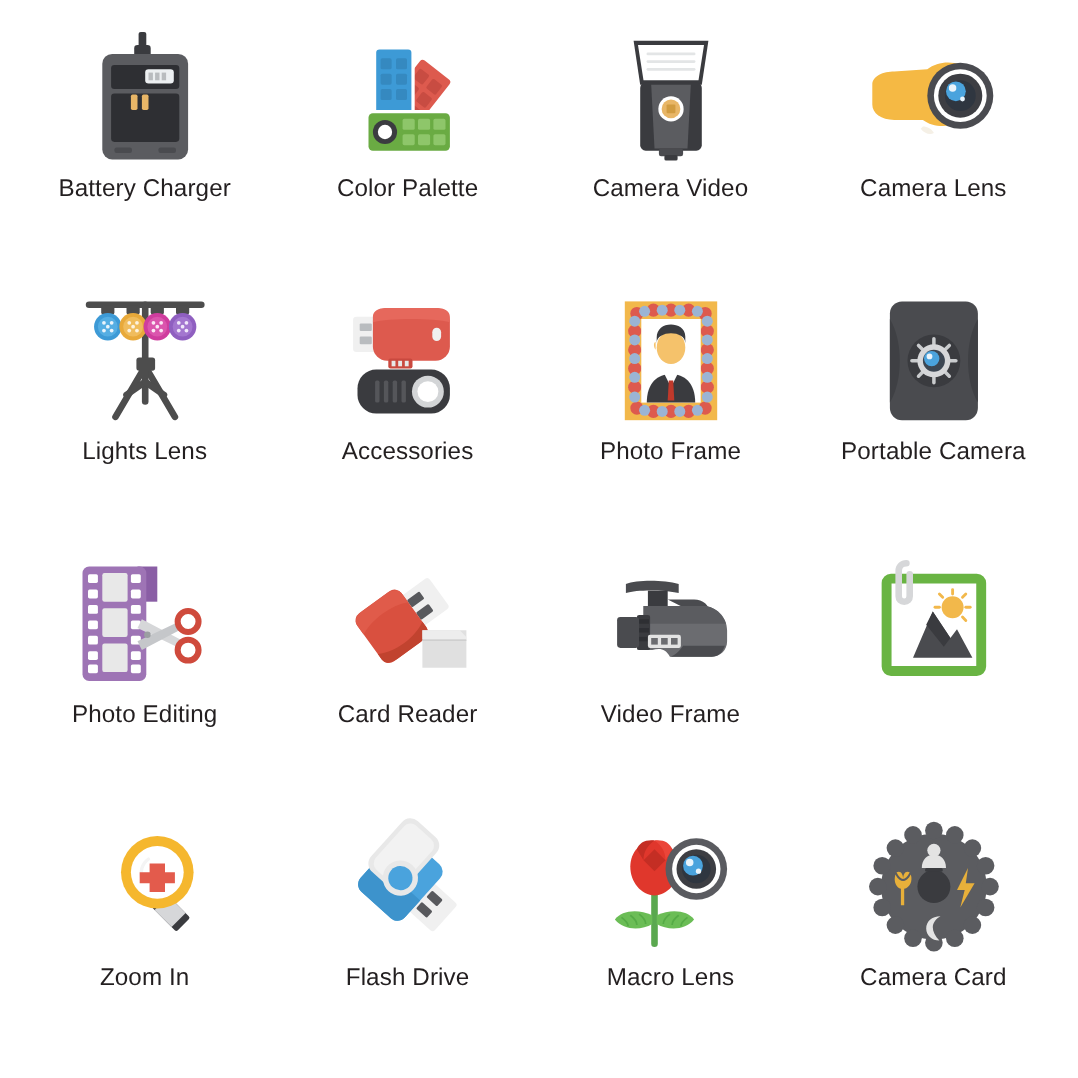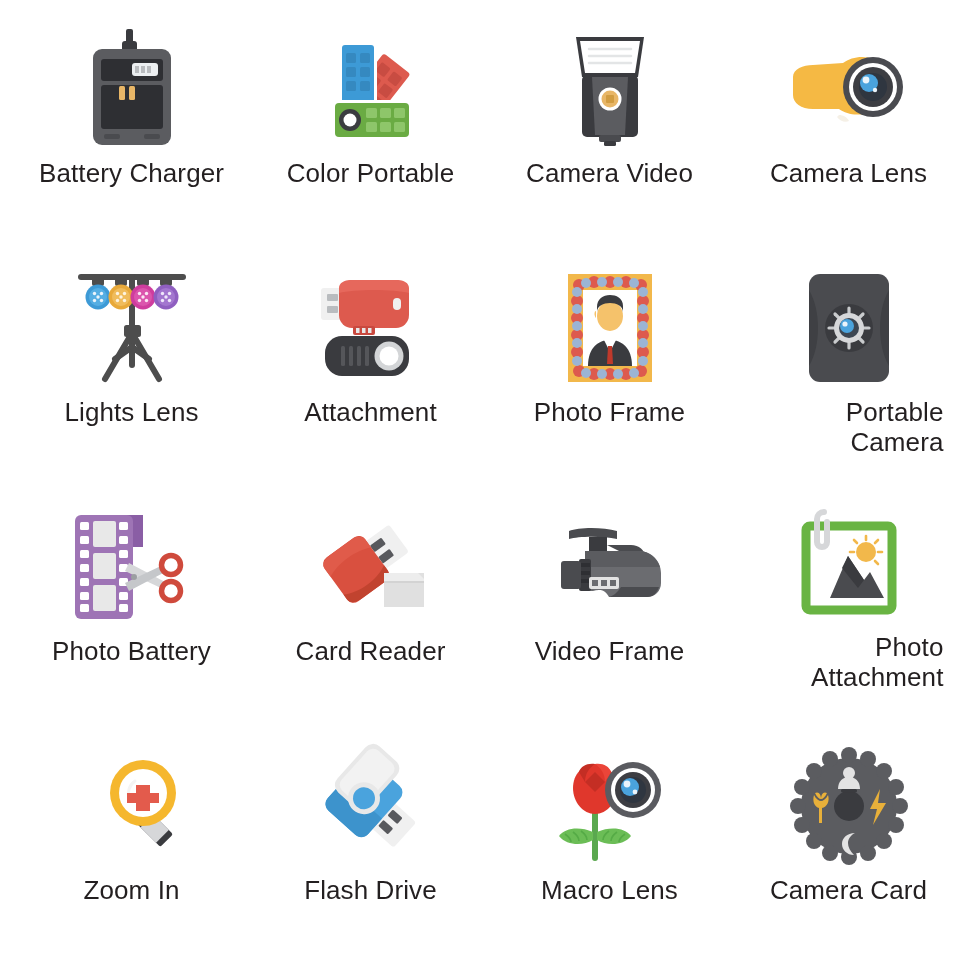--- a/index.html
+++ b/index.html
@@ -32,23 +32,23 @@
   .art {
     width: 140px;
     height: 126px;
     display: flex;
     align-items: center;
     justify-content: center;
   }
   .art svg { display: block; overflow: visible; }
   .label {
     margin-top: 6px;
-    font-size: 26px;
+    font-size: 22px;
     color: #231f20;
-    text-align: right;
+    text-align: left;
     line-height: 1.16;
     letter-spacing: .1px;
     max-width: 190px;
     font-weight: 400;
   }
   .cell.two-line .label { margin-top: 2px; }
 </style>
 </head>
 <body>
 
@@ -109,21 +109,21 @@
         <g fill="#8ec66a">
           <rect x="54" y="78" width="11" height="10" rx="1.5"></rect>
           <rect x="68" y="78" width="11" height="10" rx="1.5"></rect>
           <rect x="82" y="78" width="11" height="10" rx="1.5"></rect>
           <rect x="54" y="92" width="11" height="10" rx="1.5"></rect>
           <rect x="68" y="92" width="11" height="10" rx="1.5"></rect>
           <rect x="82" y="92" width="11" height="10" rx="1.5"></rect>
         </g>
       </svg>
     </div>
-    <div class="label">Color Portable</div>
+    <div class="label">Color Palette</div>
   </div>
 
   <div class="cell">
     <div class="art">
       <svg width="104" height="120" viewBox="0 0 104 120">
         <path d="M18 8 L86 8 L80 48 L24 48 Z" fill="#3a3b3f"></path>
         <path d="M22 12 L82 12 L77 44 L27 44 Z" fill="#ffffff"></path>
         <g stroke="#e3e5e6" stroke-width="2.5" stroke-linecap="round">
           <line x1="31" y1="20" x2="73" y2="20"></line>
           <line x1="31" y1="27" x2="73" y2="27"></line>
@@ -247,21 +247,21 @@
           <circle cx="80" cy="86" r="9.5" fill="#ffffff"></circle>
           <g fill="#55565a">
               <rect x="32" y="76" width="4" height="20" rx="1.5"></rect>
               <rect x="40" y="76" width="4" height="20" rx="1.5"></rect>
               <rect x="48" y="76" width="4" height="20" rx="1.5"></rect>
               <rect x="56" y="76" width="4" height="20" rx="1.5"></rect>
             </g>
         </g>
       </svg>
     </div>
-    <div class="label">Attachment</div>
+    <div class="label">Accessories</div>
   </div>
 
   <div class="cell">
     <div class="art">
       <svg width="100" height="120" viewBox="0 0 100 120">
         <rect x="8" y="6" width="84" height="108" fill="#f2b84b"></rect>
         <g>
           <g fill="#dd5a4e">
             <circle cx="19" cy="17" r="6"></circle>
               <circle cx="34" cy="14" r="6"></circle>
@@ -371,21 +371,21 @@
         </g>
         <g>
           <path d="M62 52 L100 72 L96 78 L58 60 Z" fill="#d6d7d9"></path>
           <path d="M62 80 L100 60 L96 54 L58 72 Z" fill="#c5c7ca"></path>
           <circle cx="67" cy="66" r="3" fill="#9b9ea1"></circle>
           <circle cx="104" cy="54" r="9.5" fill="none" stroke="#cf4a3c" stroke-width="5.5"></circle>
           <circle cx="104" cy="80" r="9.5" fill="none" stroke="#cf4a3c" stroke-width="5.5"></circle>
         </g>
       </svg>
     </div>
-    <div class="label">Photo Battery</div>
+    <div class="label">Photo Editing</div>
   </div>
 
   <div class="cell">
     <div class="art">
       <svg width="126" height="112" viewBox="0 0 126 112">
         <g transform="rotate(-36 62 52)">
           <rect x="66" y="32" width="34" height="34" rx="3" fill="#f0f0f0"></rect>
           <rect x="72" y="38" width="14" height="8" rx="1.2" fill="#58595d"></rect>
           <rect x="72" y="52" width="14" height="8" rx="1.2" fill="#58595d"></rect>
           <rect x="22" y="22" width="50" height="54" rx="8" fill="#d9503f"></rect>
@@ -440,21 +440,20 @@
         <g stroke="#f2b84b" stroke-width="2.6" stroke-linecap="round">
           <line x1="76" y1="28" x2="76" y2="32"></line>
           <line x1="88" y1="32" x2="85" y2="35"></line>
           <line x1="92" y1="44" x2="88" y2="44"></line>
           <line x1="64" y1="32" x2="67" y2="35"></line>
           <line x1="60" y1="44" x2="64" y2="44"></line>
           <line x1="85" y1="53" x2="88" y2="56"></line>
         </g>
       </svg>
     </div>
-    <div class="label">Photo Attachment</div>
   </div>
 
   <div class="cell">
     <div class="art">
       <svg width="118" height="118" viewBox="0 0 118 118">
         <g transform="rotate(-45 59 59)">
           <rect x="50" y="74" width="18" height="34" rx="2" fill="#3a3b3f"></rect>
           <rect x="50" y="80" width="18" height="22" fill="#d6d7d9"></rect>
         </g>
         <circle cx="70" cy="46" r="33" fill="#f5b72e"></circle>

